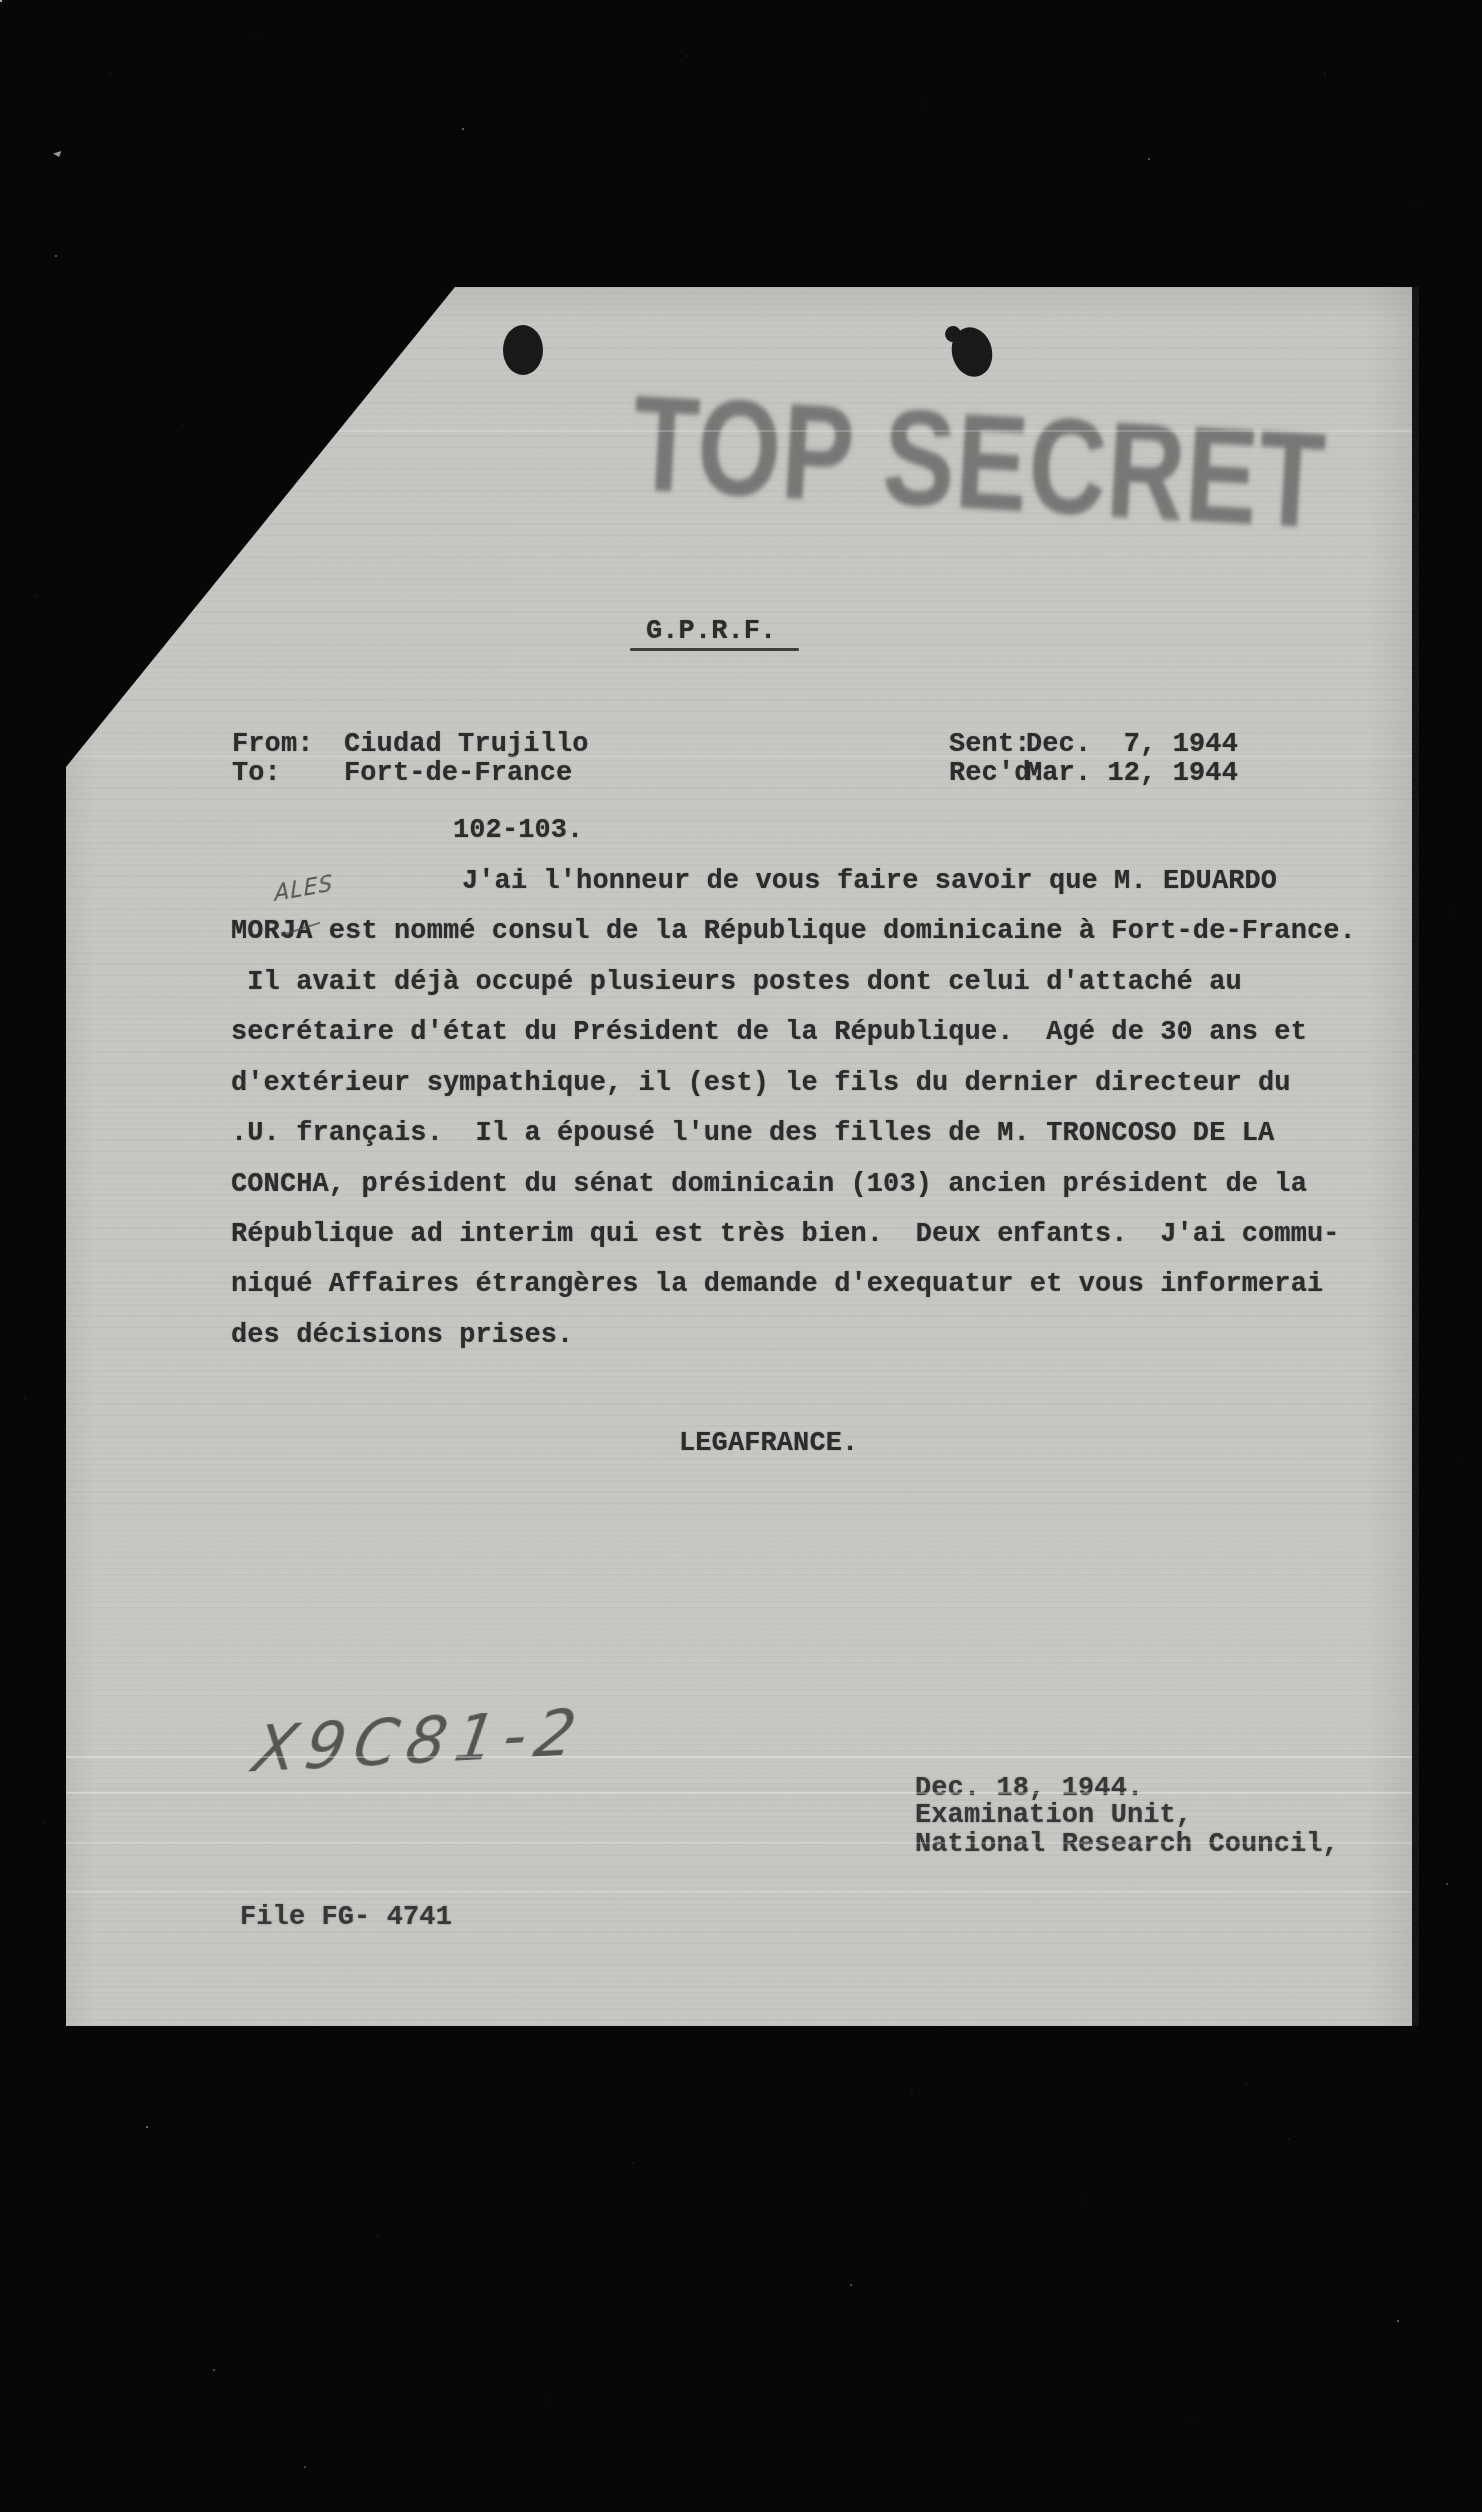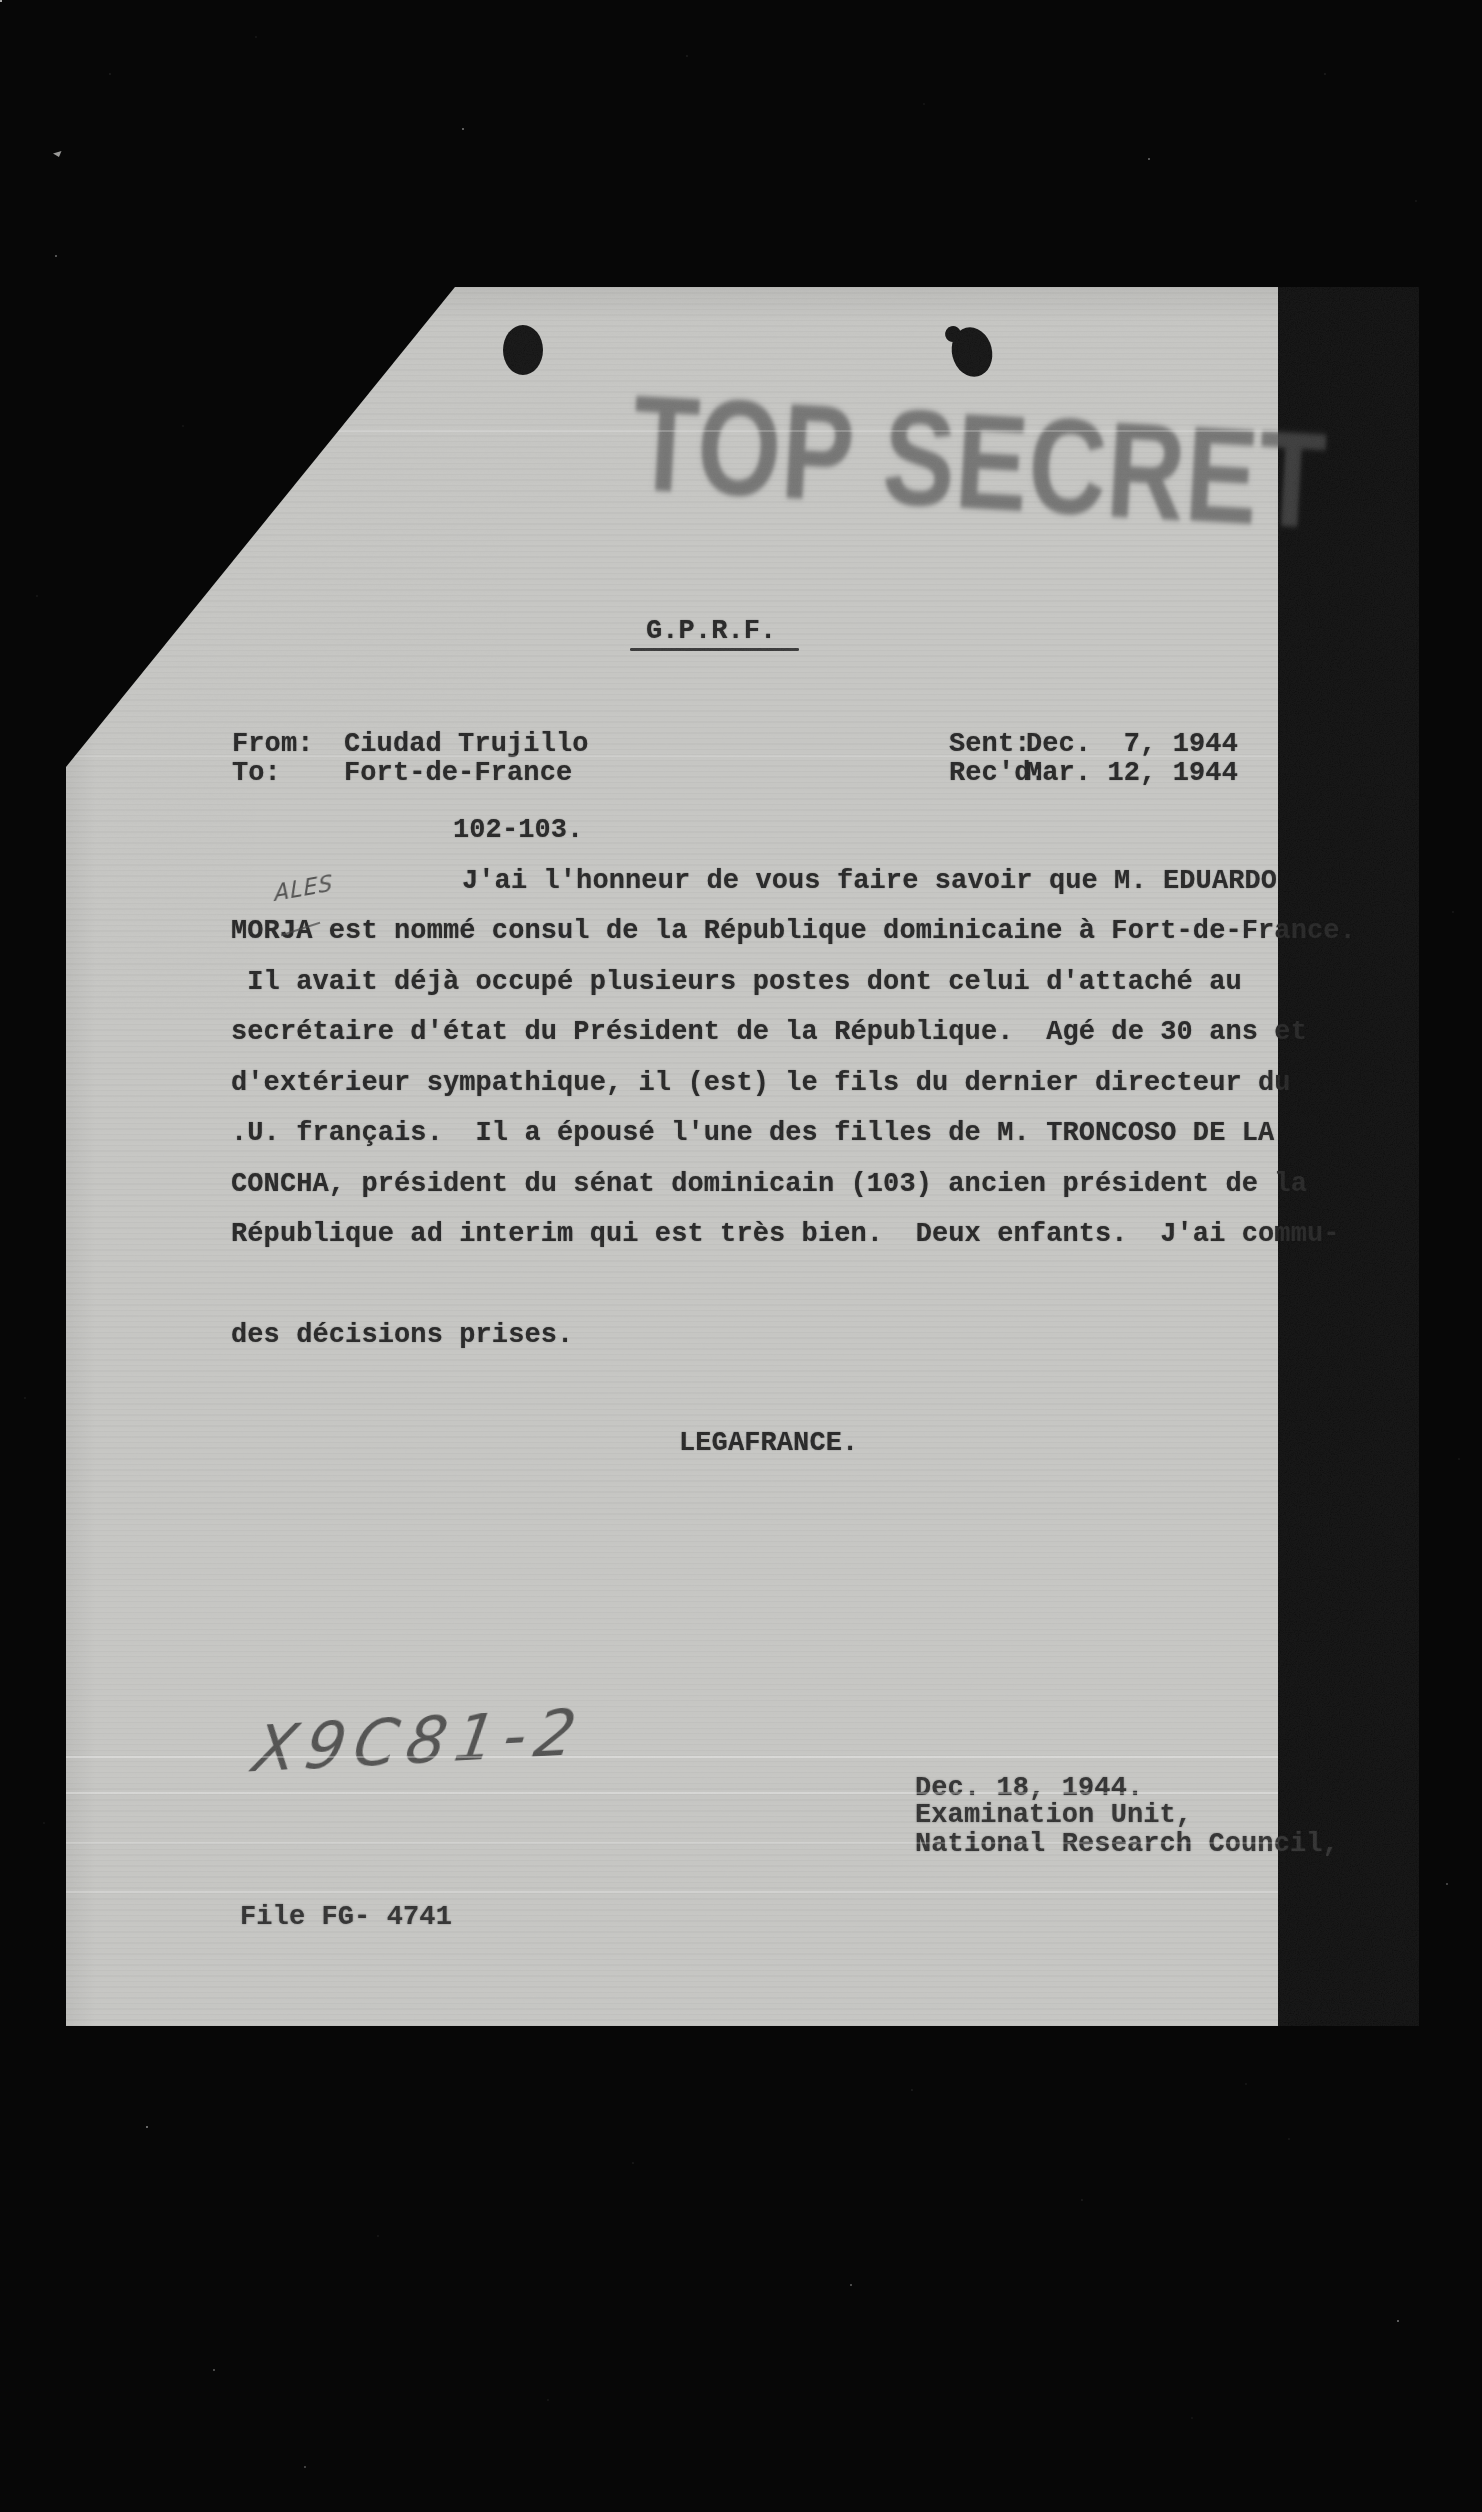--- a/index.html
+++ b/index.html
@@ -22,21 +22,21 @@
       632px 2162px 0 -0.6px rgba(255,255,255,.45), 850px 2284px 0 0 rgba(255,255,255,.35),
       1081px 2199px 0 -0.6px rgba(255,255,255,.5), 1288px 2138px 0 -0.6px rgba(255,255,255,.4),
       1397px 2320px 0 0 rgba(255,255,255,.45), 1191px 2417px 0 -0.6px rgba(255,255,255,.35),
       547px 2399px 0 -0.6px rgba(255,255,255,.4), 304px 2466px 0 0 rgba(255,255,255,.3),
       1452px 911px 0 -0.6px rgba(255,255,255,.4), 1458px 1458px 0 -0.6px rgba(255,255,255,.35),
       1446px 1883px 0 0 rgba(255,255,255,.3), 911px 2089px 0 -0.6px rgba(255,255,255,.5),
       1245px 2083px 0 -0.6px rgba(255,255,255,.4), 213px 2369px 0 0 rgba(255,255,255,.35);
   }
   
   #page{
-    position:absolute;left:66px;top:287px;width:1212px;height:1739px;
+    position:absolute;left:66px;top:287px;width:1346px;height:1739px;
     background:
       linear-gradient(180deg, rgba(0,0,0,.06) 0, rgba(0,0,0,0) 36px),
       linear-gradient(90deg, rgba(0,0,0,.05) 0, rgba(0,0,0,0) 30px, rgba(0,0,0,0) 1300px, rgba(0,0,0,.07) 100%),
       repeating-linear-gradient(0deg, rgba(0,0,0,.028) 0 1.2px, rgba(255,255,255,.02) 1.2px 3px, rgba(0,0,0,0) 3px 5.5px),
       #c7c7c4;
     clip-path:polygon(389px 0, 1353px 0, 1353px 1739px, 0 1739px, 0 480px);
   }
   .noise-overlay{position:absolute;inset:0;pointer-events:none;opacity:.5;}
   .streak{position:absolute;left:0;width:100%;height:1.8px;background:rgba(255,255,255,.45);filter:blur(0.6px);}
   .hole{position:absolute;width:40px;height:50px;border-radius:50%;background:#0b0b0b;}
@@ -104,20 +104,21 @@
     <div class="mono" style="left:387px;top:526px">102-103.</div>
 
     <div class="mono" style="left:396px;top:577px">J'ai l'honneur de vous faire savoir que M. EDUARDO</div>
     <div class="mono" style="left:165px;top:627px">MORJA est nommé consul de la République dominicaine à Fort-de-France.</div>
     <div class="mono" style="left:165px;top:678px"> Il avait déjà occupé plusieurs postes dont celui d'attaché au</div>
     <div class="mono" style="left:165px;top:728px">secrétaire d'état du Président de la République.  Agé de 30 ans et</div>
     <div class="mono" style="left:165px;top:829px">.U. français.  Il a épousé l'une des filles de M. TRONCOSO DE LA</div>
     <div class="mono" style="left:165px;top:779px">d'extérieur sympathique, il (est) le fils du dernier directeur du</div>
     <div class="mono" style="left:165px;top:880px">CONCHA, président du sénat dominicain (103) ancien président de la</div>
     <div class="mono" style="left:165px;top:930px">République ad interim qui est très bien.  Deux enfants.  J'ai commu-</div>
+    <div class="mono" style="left:165px;top:980px">niqué Affaires étrangères la demande d'exequatur et vous informerai</div>
     <div class="mono" style="left:165px;top:1031px">des décisions prises.</div>
 
     <div class="pencil" id="annotation" style="left:208px;top:594px">ALES</div>
     <div class="strike" style="left:214px;top:641px;width:41px"></div>
 
     <div class="mono" style="left:613px;top:1139px">LEGAFRANCE.</div>
 
     <div class="pencil" id="hand-ref" style="left:194px;top:1426px">X9C81-2</div>
 
     <div class="mono faint" style="left:849px;top:1511px">Examination Unit,</div>

